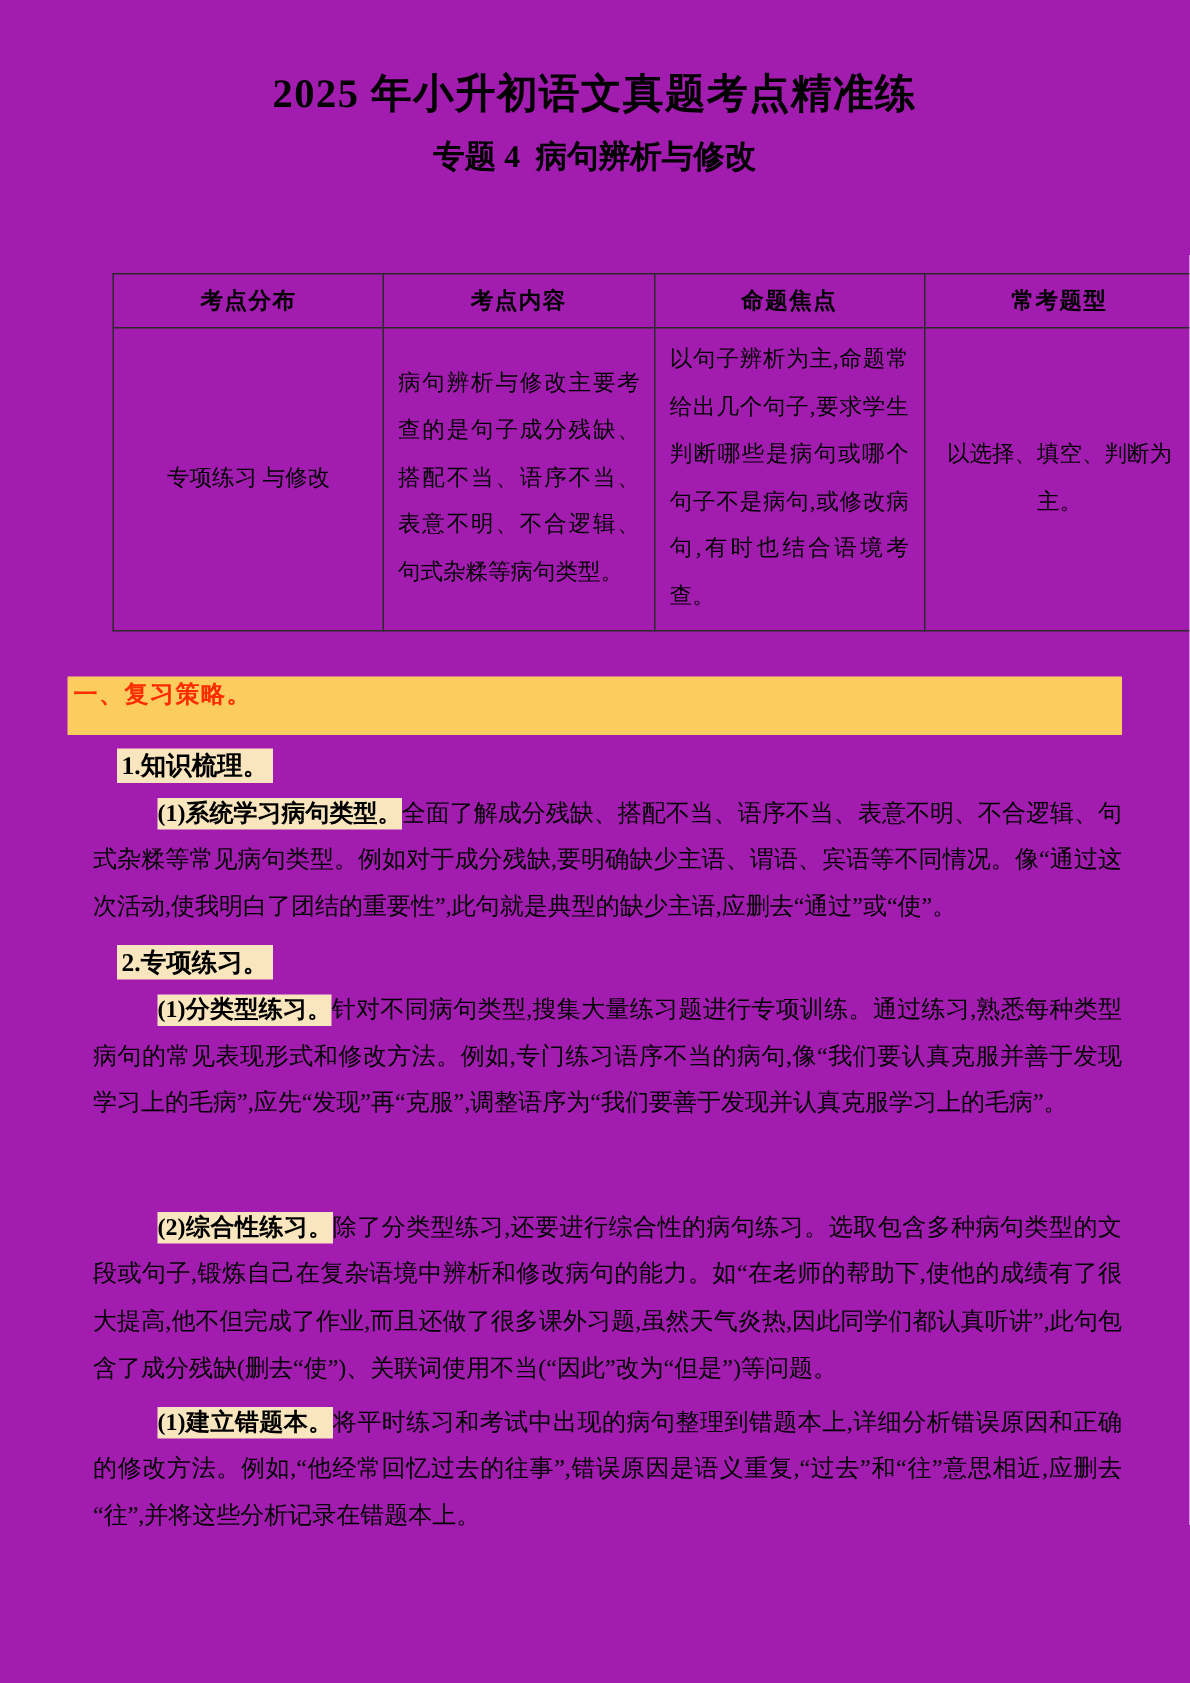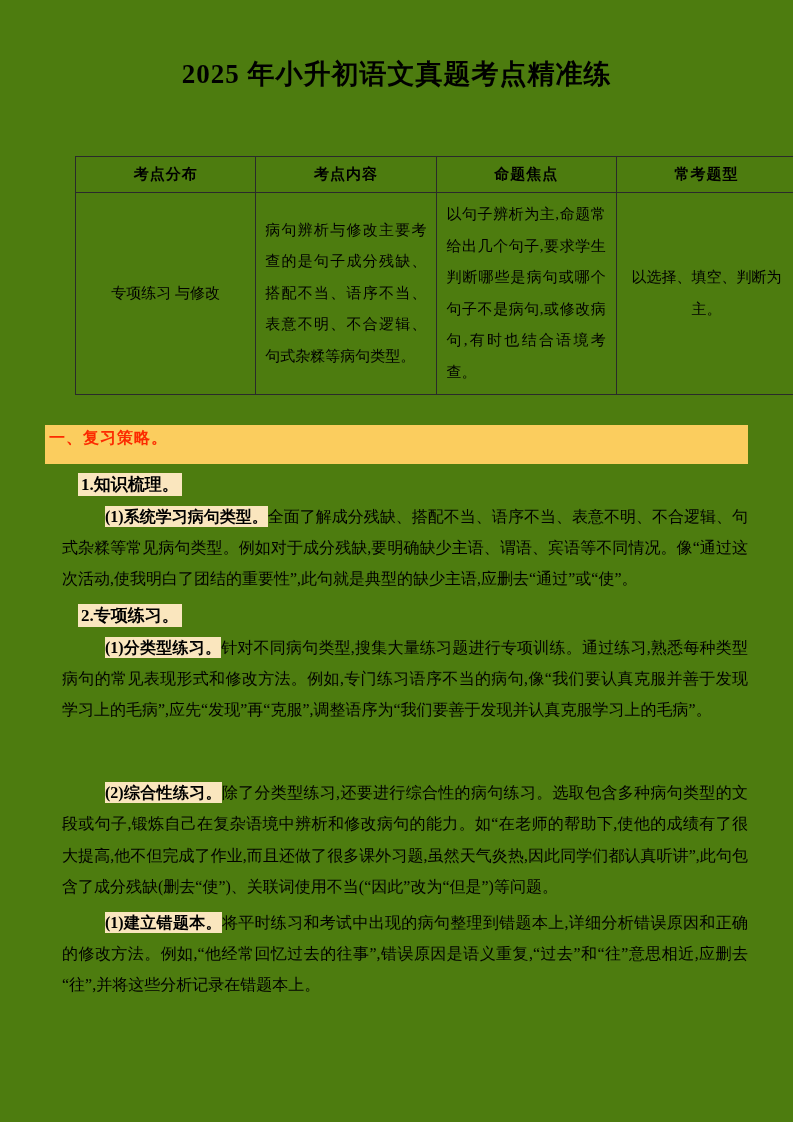--- a/index.html
+++ b/index.html
@@ -1,25 +1,25 @@
 <!DOCTYPE html>
 <html lang="zh"><head>
 <meta charset="utf-8">
 <style>
   html,body{margin:0;padding:0;background:#fff;}
   .page{
     position:relative;
     width:793px;height:1122px;
     margin:0 auto;
-    background:#4d7c0f;
+    background:#a21caf;
     overflow:hidden;
     font-family:"Liberation Serif","DejaVu Serif",serif;
     color:#000;
     box-sizing:border-box;
-    padding:56px 45px 0 45px;
+    padding:44px 45px 0 45px;
   }
   .title{
     margin:0;
     text-align:center;
     font-size:27px;
     font-weight:700;
     letter-spacing:1px;
     white-space:pre-wrap;
   }
   .subtitle{
@@ -86,20 +86,21 @@
     padding:2px 0;
   }
   p.para.gap-before{margin-top:52px;}
 </style>
 </head>
 <body>
 
 <div class="page">
 
   <h1 class="title">2025 年小升初语文真题考点精准练</h1>
+  <h2 class="subtitle">专题 4  病句辨析与修改</h2>
 
   <table class="points">
     <thead>
       <tr>
         <th>考点分布</th>
         <th>考点内容</th>
         <th>命题焦点</th>
         <th>常考题型</th>
       </tr>
     </thead>

